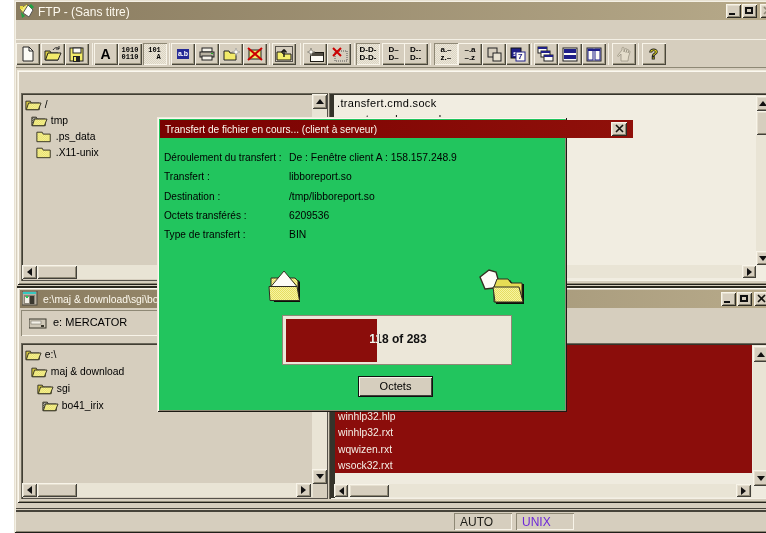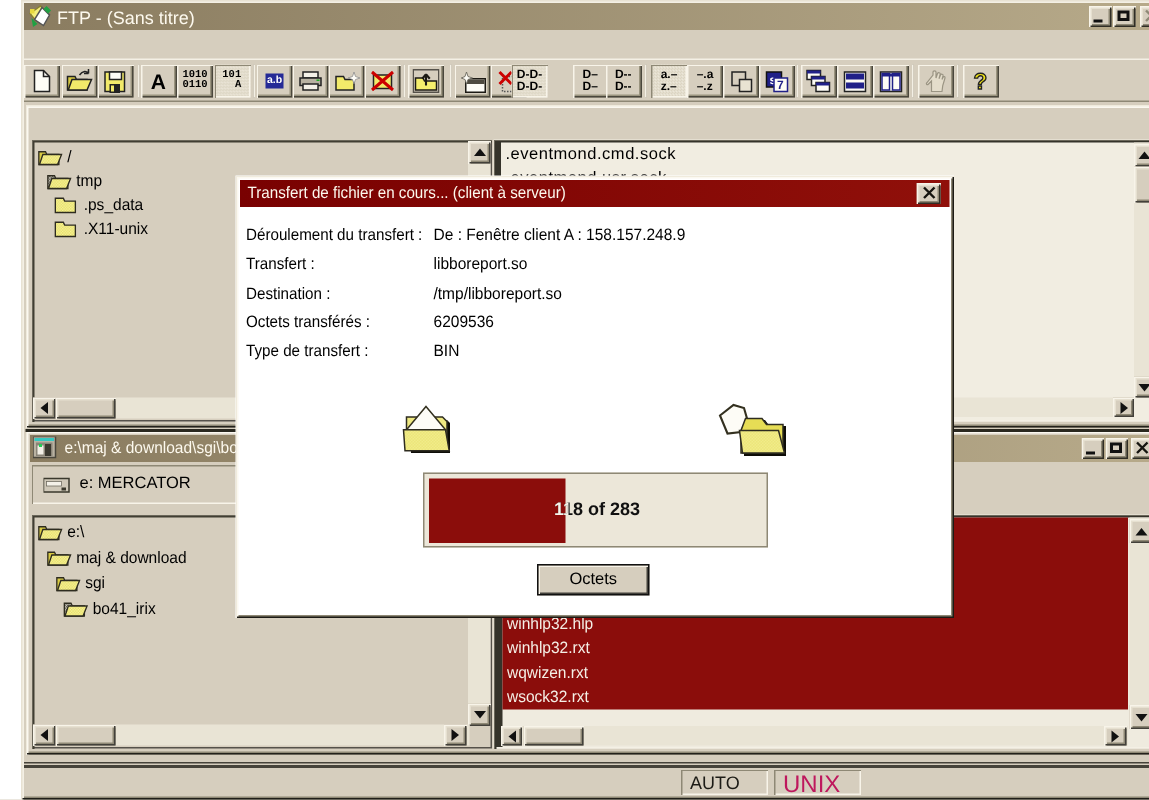--- a/index.html
+++ b/index.html
@@ -37,21 +37,21 @@
 .sb { position:absolute; background:#e9e4d5; }
 .sbtn { position:absolute; background:#D6CEBE; box-shadow: inset 1px 1px 0 #f8f4e9, inset -1px -1px 0 #42403a, inset 2px 2px 0 #e6e0d0, inset -2px -2px 0 #8e8875;
   display:flex; align-items:center; justify-content:center; }
 .arr { width:0; height:0; border:4px solid transparent; }
 .arr.up { border-bottom:5px solid #111; border-top:none; }
 .arr.dn { border-top:5px solid #111; border-bottom:none; }
 .arr.lf { border-right:5px solid #111; border-left:none; }
 .arr.rt { border-left:5px solid #111; border-right:none; }
 .treerow { position:absolute; white-space:nowrap; font-size:11px; transform:scaleX(0.94); transform-origin:left top; }
 
-#dlg { left:143px; top:117px; width:479px; height:295px; background:#ffffff;
+#dlg { left:143px; top:117px; width:410px; height:295px; background:#22c55e;
   box-shadow: inset 1px 1px 0 #f0ebdd, inset -1px -1px 0 #1c1a14, inset 2px 2px 0 #fbf8f0, inset -2px -2px 0 #8e8875; }
 #dlgtitle { position:absolute; left:3px; top:3px; width:473px; height:18px;
   background:linear-gradient(90deg,#790101,#90100a); }
 #dlgtitle .txt { position:absolute; left:5px; top:3px; color:#fdf9ee; font-size:11px; transform:scaleX(0.92); transform-origin:left top; }
 .lbl { position:absolute; left:7px; white-space:nowrap; transform:scaleX(0.92); transform-origin:left top; }
 .val { position:absolute; left:132px; white-space:nowrap; transform:scaleX(0.94); transform-origin:left top; }
 </style>
 </head>
 <body>
 <svg width="0" height="0" style="position:absolute">
@@ -178,21 +178,21 @@
           <rect x="4" y="6" width="12" height="3" fill="#4e4a40"></rect>
           <path d="M4,1 L5,4 L8,5 L5,6 L4,9 L3,6 L0.5,5 L3,4 Z" fill="#fdfcf6" stroke="#6a665c" stroke-width="0.6"></path>
         </svg>
       </div>
     <div class="tb" style="left:311px">
         <svg width="17" height="15" viewBox="0 0 17 15">
           <rect x="4" y="4" width="12" height="10" fill="none" stroke="#555" stroke-dasharray="1,1"></rect>
           <path d="M2,1 L10,9 M10,1 L2,9" stroke="#c00" stroke-width="2"></path>
         </svg>
       </div>
-    <div class="tb pressed" style="left:325px">
+    <div class="tb pressed" style="left:340px">
         <div style="font-size:8px;font-weight:bold;line-height:8px;letter-spacing:0">D-D-<br>D-D-</div>
       </div>
     <div class="tb" style="left:365.5px">
         <div style="font-size:8px;font-weight:bold;line-height:8px">D–<br>D–</div>
       </div>
     <div class="tb" style="left:387.5px">
         <div style="font-size:8px;font-weight:bold;line-height:8px">D--<br>D--</div>
       </div>
     <div class="tb pressed" style="left:418px">
         <div style="font-size:8px;font-weight:bold;line-height:8px">a.–<br>z.–</div>
@@ -278,21 +278,21 @@
           <div class="arr lf"></div>
         </div>
       <div class="sbtn" style="left:275px;bottom:2px;width:15px;height:14px">
           <div class="arr rt"></div>
         </div>
       <div class="sbtn" style="left:16px;bottom:2px;width:40px;height:14px"></div>
     </div>
 
     <div class="pane pane2" style="left:312px;top:23px;width:443px;height:188px;background:#f1ede1">
       <div class="abs" style="left:1px;top:1px;width:4px;height:186px;background:#35332a"></div>
-      <div class="treerow" style="left:8px;top:4px;transform:none;letter-spacing:0.35px">.eventmond.cmd.sock</div>
+      <div class="treerow" style="left:8px;top:4px;transform:none;letter-spacing:0.35px">.transfert.cmd.sock</div>
       <div class="treerow" style="left:8px;top:20px;transform:none;letter-spacing:0.35px">.eventmond.usr.sock</div>
       <div class="sb" style="right:2px;top:2px;width:14px;height:170px"></div>
       <div class="sbtn" style="right:2px;top:3px;width:14px;height:15px">
           <div class="arr up"></div>
         </div>
       <div class="sbtn" style="right:2px;top:158px;width:14px;height:14px">
           <div class="arr dn"></div>
         </div>
       <div class="sbtn" style="right:2px;top:18px;width:14px;height:24px"></div>
       <div class="sb" style="left:2px;bottom:3px;width:425px;height:13px"></div>
@@ -437,16 +437,16 @@
     <div class="abs" style="left:201px;top:259px;width:75px;height:21px;background:#D6CEBE;border:1px solid #111;box-shadow:inset 1px 1px 0 #f8f4e9, inset -1px -1px 0 #42403a;text-align:center;line-height:19px">Octets</div>
   </div>
 
   <div id="status" class="abs" style="left:2px;top:506px;width:762px;height:25px">
     <div class="abs" style="left:0;top:2px;width:762px;height:1.4px;background:#46433a"></div>
     <div class="abs" style="left:0;top:4.3px;width:762px;height:1.3px;background:#46433a"></div>
     <div class="abs sunken1" style="left:438px;top:7px;width:58px;height:17px">
         <span style="position:absolute;left:6px;top:2px;font-size:12px;color:#1d1c16">AUTO</span>
       </div>
     <div class="abs sunken1" style="left:500px;top:7px;width:58px;height:17px">
-        <span style="position:absolute;left:6px;top:2px;font-size:16px;color:#be185d">UNIX</span>
+        <span style="position:absolute;left:6px;top:2px;font-size:12px;color:#6d28d9">UNIX</span>
       </div>
   </div>
 </div>
 
 </body></html>

